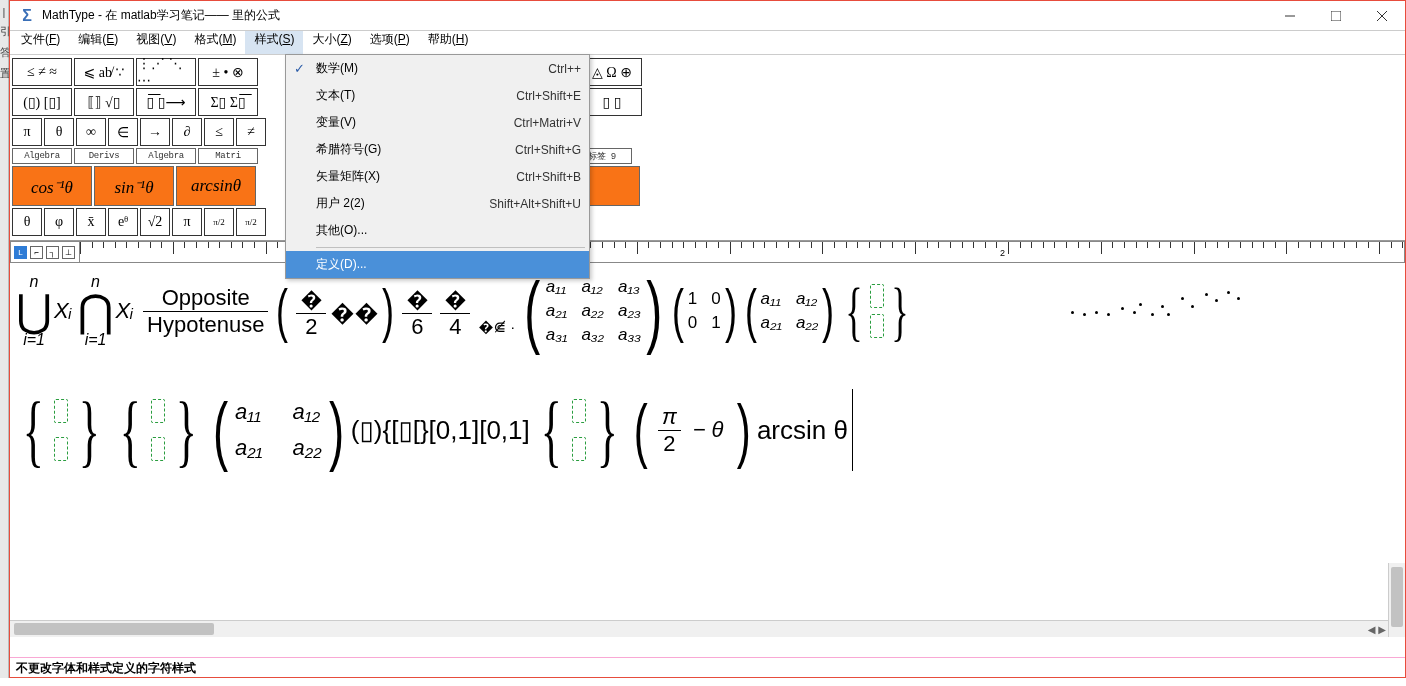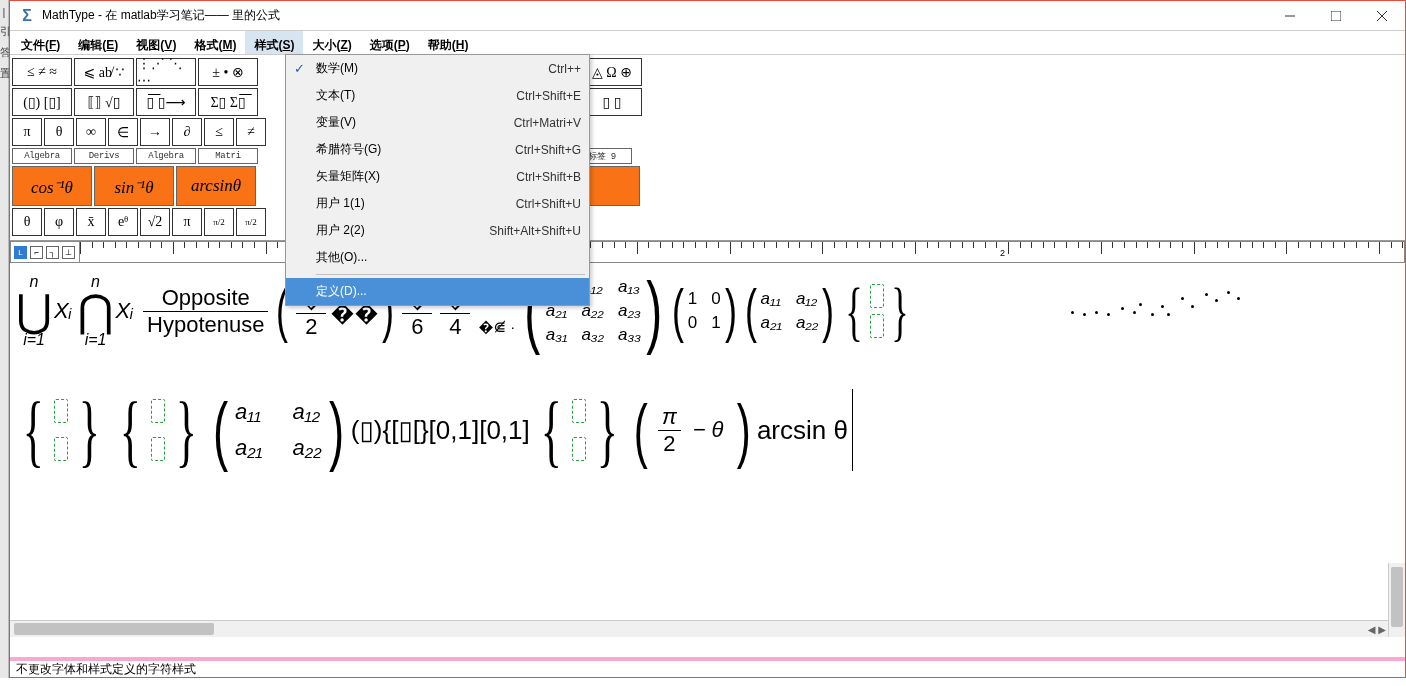--- a/index.html
+++ b/index.html
@@ -15,21 +15,21 @@
 
 .titlebar { height:30px; display:flex; align-items:center; border-bottom:1px solid #ccc; }
 .titlebar .icon { width:18px; height:18px; margin:0 6px 0 8px; display:inline-flex; align-items:center; justify-content:center; color:#3a6fb7; font-weight:bold; font-size:16px; }
 .titlebar .title { font-size:12px; flex:0 0 auto; }
 .titlebar .spacer { flex:1; }
 .winbtn { width:46px; height:30px; display:flex; align-items:center; justify-content:center; }
 .winbtn svg{ width:10px; height:10px; stroke:#333; stroke-width:1; fill:none; }
 
 
 .menubar { height:24px; display:flex; align-items:stretch; border-bottom:1px solid #ccc; font-size:12px; padding-left:2px; }
-.menubar .item { padding:0 9px; display:flex; align-items:flex-end; position:relative;font-weight:bold; }
+.menubar .item { padding:0 9px; display:flex; align-items:flex-start; position:relative; }
 .menubar .item u{ text-decoration:underline; }
 .menubar .item.active { background:#d7e4f2; }
 
 
 .dropdown { position:absolute; left:285px; top:54px; width:305px; background:#f0f0f0; border:1px solid #999; box-shadow:2px 2px 4px rgba(0,0,0,.2); z-index:50; font-size:12px; }
 .dropdown .row { height:27px; display:flex; align-items:center; padding:0 8px 0 30px; position:relative; }
 .dropdown .row .check { position:absolute; left:8px; color:#2b5ca8; font-size:13px; }
 .dropdown .row .shortcut { margin-left:auto; color:#333; }
 .dropdown .row.hover { background:#4a90d9; color:#fff; }
 .dropdown .sep { height:1px; background:#c0c0c0; margin:3px 4px 3px 30px; }
@@ -65,21 +65,21 @@
 .paren-l,.paren-r{ font-size:60px; line-height:50px; font-weight:100; display:inline-block; transform:scaleX(.6) }
 .mcell{ font-style:italic;}
 .matrix{ display:inline-grid; gap:4px 14px; align-items:center; font-size:17px;}
 .m3{grid-template-columns:repeat(3,auto)}
 .m2{grid-template-columns:repeat(2,auto)}
 .brace-slot{ width:14px; height:24px; border:1px dashed #2a9d3f; border-radius:2px; display:inline-block;}
 .bigbrace{ font-size:66px; font-family:"Times New Roman"; display:inline-block; transform:scaleX(.55); line-height:56px; }
 .line2{ display:flex; align-items:center; margin-top:40px; gap:2px;}
 .dots-cloud{ position:absolute; right:140px; top:20px; width:200px; height:40px;}
 .dots-cloud i{ position:absolute; width:3px; height:3px; background:#000; border-radius:50%; }
-.statusbar{ height:20px; border-top:4px solid #f9a8d4; font-size:12px; padding-left:6px; display:flex; align-items:center;}
+.statusbar{ height:20px; border-top:1px solid #f9a8d4; font-size:12px; padding-left:6px; display:flex; align-items:flex-end;font-weight:bold;}
 .scroll-v{ position:absolute; right:0; top:300px; bottom:20px; width:17px; background:#f0f0f0; border-left:1px solid #ccc;}
 .scroll-v .thumb{ position:absolute; top:4px; left:2px; right:2px; height:60px; background:#c2c2c2; border-radius:2px;}
 .scroll-h{ position:absolute; left:0; right:17px; bottom:20px; height:17px; background:#f0f0f0; border-top:1px solid #ccc;}
 .scroll-h .thumb{ position:absolute; left:4px; top:2px; bottom:2px; width:200px; background:#c2c2c2; border-radius:2px;}
 .scroll-h .arrows{ position:absolute; right:2px; top:0; bottom:0; display:flex; align-items:center; gap:2px; color:#666; font-size:10px;}
 </style>
 </head>
 <body>
 
 <div class="left-strip">
@@ -489,24 +489,20 @@
     </div>
   <div class="row">
       <span>希腊符号(G)</span>
       <span class="shortcut">Ctrl+Shift+G</span>
     </div>
   <div class="row">
       <span>矢量矩阵(X)</span>
       <span class="shortcut">Ctrl+Shift+B</span>
     </div>
   <div class="row">
-      <span>用户 1(1)</span>
-      <span class="shortcut">Ctrl+Shift+U</span>
-    </div>
-  <div class="row">
       <span>用户 2(2)</span>
       <span class="shortcut">Shift+Alt+Shift+U</span>
     </div>
   <div class="row">
       <span>其他(O)...</span>
     </div>
   <div class="sep"></div>
   <div class="row hover">
       <span>定义(D)...</span>
     </div>

